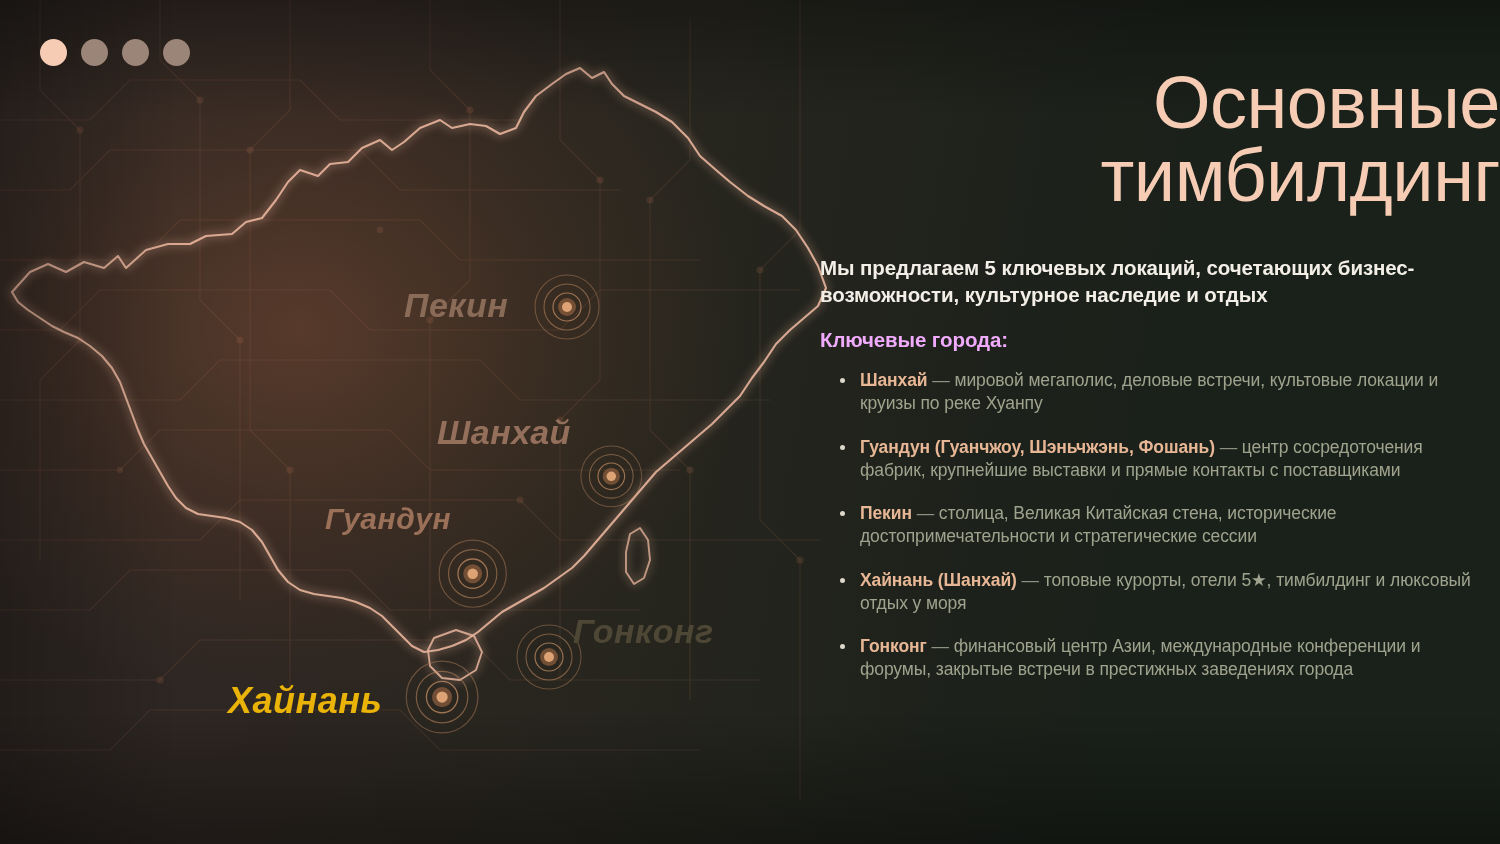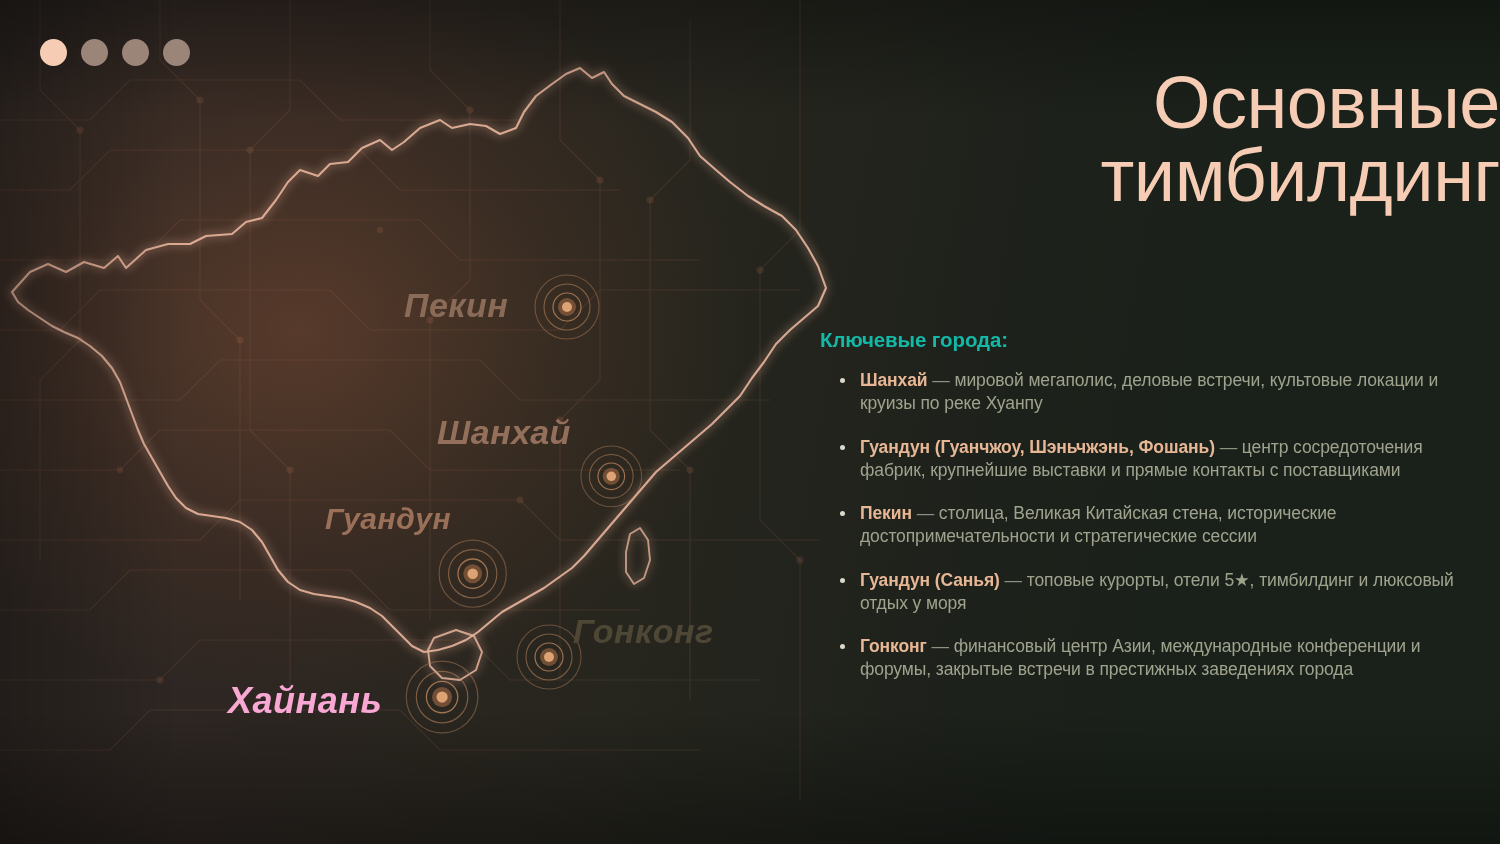--- a/index.html
+++ b/index.html
@@ -62,21 +62,21 @@
   }
   .title .l2 { display:block; }
 
   .intro {
     position:absolute; left:2px; top:255px; width:660px;
     font-size:20.5px; line-height:1.30; font-weight:600;
     color:#f3efe7; letter-spacing:-0.1px;
   }
   .subhead {
     position:absolute; left:2px; top:328px;
-    font-size:20.5px; font-weight:600; color:#14b8a6; letter-spacing:-0.1px;
+    font-size:20.5px; font-weight:600; color:#f0abfc; letter-spacing:-0.1px;
   }
 
   ul.bullets { position:absolute; left:20px; top:369px; width:648px; list-style:none; }
   ul.bullets > li {
     position:relative; padding-left:22px; margin-bottom:20px;
     font-size:17.5px; line-height:1.33; color:#9fa38d; letter-spacing:-0.1px;
   }
   ul.bullets > li::before {
     content:""; position:absolute; left:2px; top:9px;
     width:5px; height:5px; border-radius:50%; background:#dcd8cb;
@@ -206,34 +206,35 @@
           <circle cx="34" cy="34" r="5" fill="#e3a878" opacity=".95"></circle>
         </svg></div>
       <div class="city-label" style="left: 573px; top: 612px; font-size: 34px; color: rgb(78, 71, 53);">Гонконг</div>
       <div class="city-marker" style="left: 403.92px; top: 658.92px; width: 76.16px; height: 76.16px;"><svg width="76.16000000000001" height="76.16000000000001" viewBox="0 0 68 68">
           <circle cx="34" cy="34" r="32" fill="none" stroke="#b8865f" stroke-width="1.1" opacity=".45"></circle>
           <circle cx="34" cy="34" r="23" fill="none" stroke="#c08a60" stroke-width="1.1" opacity=".55"></circle>
           <circle cx="34" cy="34" r="14" fill="none" stroke="#cf9468" stroke-width="1.2" opacity=".70"></circle>
           <circle cx="34" cy="34" r="9" fill="#8a5c3c" opacity=".75"></circle>
           <circle cx="34" cy="34" r="5" fill="#e3a878" opacity=".95"></circle>
         </svg></div>
-      <div class="city-label" style="left: 228px; top: 680px; font-size: 36px; color: #f9a8d4;">Хайнань</div>
+      <div class="city-label" style="left: 228px; top: 680px; font-size: 36px; color: #eab308;">Хайнань</div>
     </div>
 
   <div class="panel">
 
     <h1 class="title">
       <span>Основные</span>
       <span class="l2">тимбилдинг</span>
     </h1>
 
+    <p class="intro">Мы предлагаем 5 ключевых локаций, сочетающих бизнес-возможности, культурное наследие и отдых</p>
 
     <p class="subhead">Ключевые города:</p>
 
     <ul class="bullets" id="bullets">
         <li><span class="term">Шанхай</span><span class="dash"> —  </span><span>мировой мегаполис, деловые встречи, культовые локации и круизы по реке Хуанпу</span></li>
         <li><span class="term">Гуандун (Гуанчжоу, Шэньчжэнь, Фошань)</span><span class="dash"> —  </span><span>центр сосредоточения фабрик, крупнейшие выставки и  прямые контакты с поставщиками</span></li>
         <li><span class="term">Пекин</span><span class="dash"> —  </span><span>столица, Великая Китайская стена,  исторические достопримечательности и стратегические сессии</span></li>
-        <li><span class="term">Гуандун (Санья)</span><span class="dash"> —  </span><span>топовые курорты, отели 5★, тимбилдинг и люксовый отдых у моря</span></li>
+        <li><span class="term">Хайнань (Шанхай)</span><span class="dash"> —  </span><span>топовые курорты, отели 5★, тимбилдинг и люксовый отдых у моря</span></li>
         <li><span class="term">Гонконг</span><span class="dash"> —  </span><span>финансовый центр Азии, международные конференции и форумы, закрытые встречи в престижных заведениях города</span></li>
       </ul>
   </div>
 </div>
 
 </body></html>

